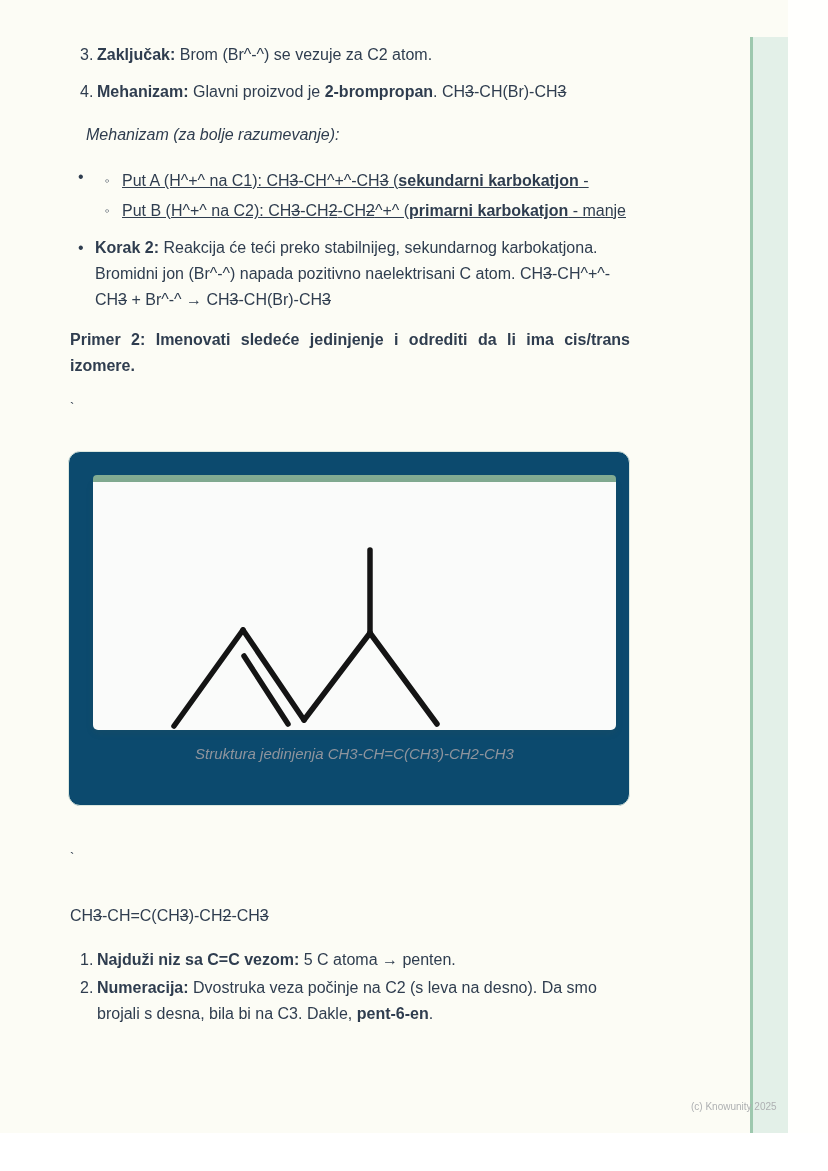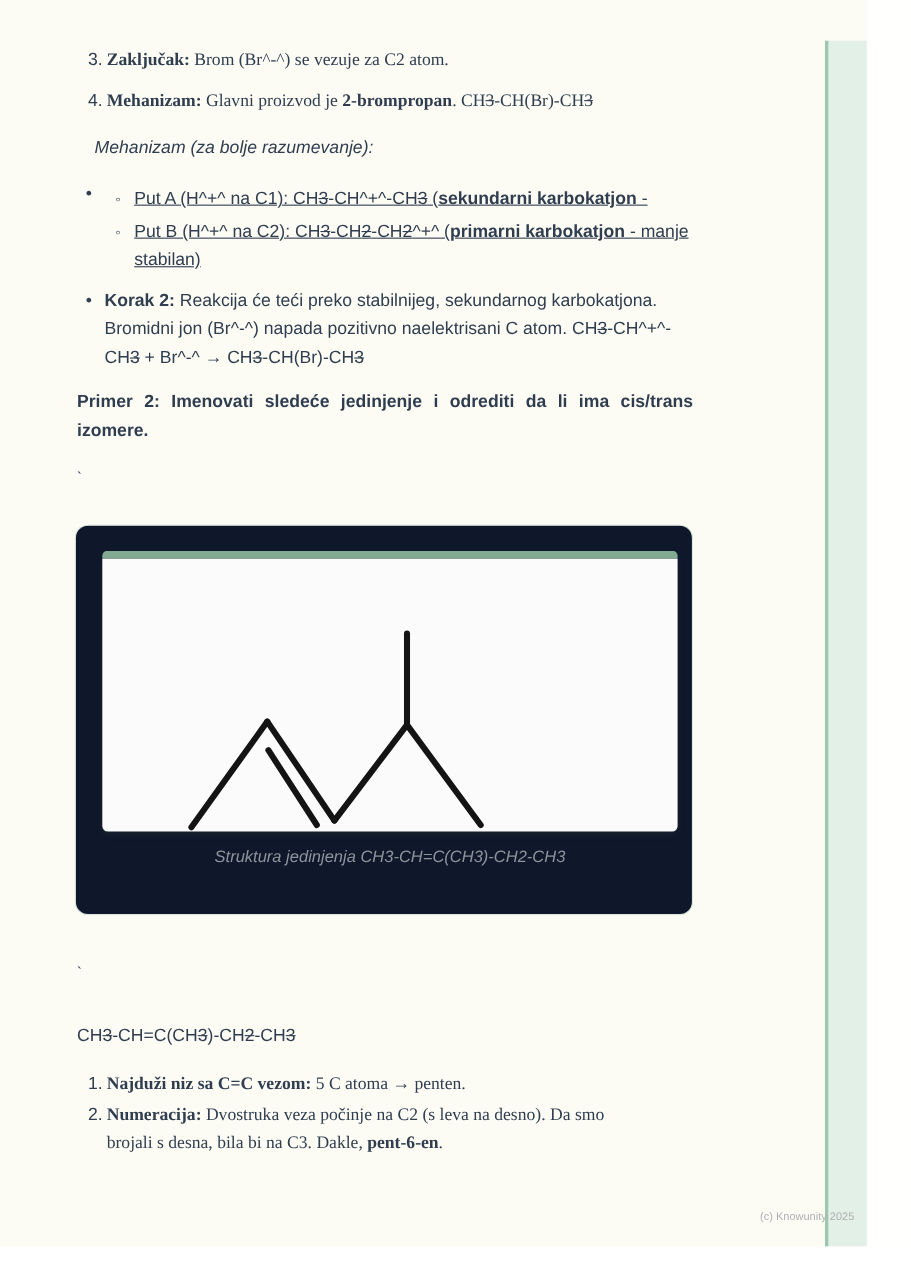--- a/index.html
+++ b/index.html
@@ -11,38 +11,38 @@
   .page{position:absolute;left:0;top:0;width:828px;height:1133px;background:#fcfcf5;}
   .edge-white-col{position:absolute;left:788px;top:0;width:40px;height:1133px;background:#fffffd;}
   .edge-strip{position:absolute;left:750px;top:37px;width:38px;height:1096px;background:#e3f0e8;border-left:3px solid #9dc8ae;box-sizing:border-box;}
   .doc{position:absolute;left:70px;top:42px;width:560px;font-size:16px;line-height:26px;}
   .line{min-height:26px;}
   span.b{font-weight:bold;}
   span.i{font-style:italic;}
   span.x{text-decoration:line-through;text-decoration-thickness:1px;}
   .oli{display:flex;}
   .oli .num{width:27px;padding-left:10px;box-sizing:border-box;flex:none;}
-  .oli .body{flex:1;font-family:Liberation Serif, serif;}
+  .oli .body{flex:1;}
   .mt11{margin-top:11px;}
   .mt16{margin-top:16px;}
   .mt17{margin-top:17px;margin-left:16px;}
   .mt2{margin-top:2px;}
   .ul-item{display:flex;}
   .ul-item > .bullet{width:25px;padding-left:8px;box-sizing:border-box;flex:none;}
   .ul-item > .body{flex:1;}
   .sub-item{display:flex;margin-left:10px;margin-top:4px;}
   .sub-item > .bullet{width:17px;box-sizing:border-box;flex:none;font-size:13px;}
   .sub-item > .body{flex:1;text-decoration:underline;}
   .heading{font-weight:bold;margin-top:14px;width:560px;}
   .heading .l1 .line{text-align:justify;text-align-last:justify;}
   .tick{display:block;margin-top:16px;height:26px;font-size:13px;line-height:26px;}
   .tick2{margin-top:39px;}
   .figure-card{
     margin-top:30px;margin-left:-2px;width:562px;height:355px;box-sizing:border-box;
-    background:#0f172a;border:1px solid #dbe7df;border-radius:12px;
+    background:#0c4a6e;border:1px solid #dbe7df;border-radius:12px;
     padding:23px 0 0 24px;
   }
   .accent-bar{width:523px;height:7px;background:#82ab92;border-radius:4px 4px 0 0;}
   .figure-img{
     width:523px;height:248px;background:#fafbfa;border-radius:0 0 5px 5px;
     box-shadow:0 3px 7px rgba(60,80,70,0.16);
   }
   .figure-caption{
     width:523px;text-align:center;margin-top:14px;
     font-style:italic;color:#8e949d;font-size:15px;line-height:20px;
@@ -87,21 +87,20 @@
         <div class="sub-item">
           <span class="bullet">◦</span>
           <div class="body">
               <div class="line"><span>Put A (H^+^ na C1): CH</span><span class="x">3</span><span>-CH^+^-CH</span><span class="x">3</span><span> (</span><span class="b">sekundarni karbokatjon</span><span> -</span></div>
             </div>
         </div>
         <div class="sub-item">
           <span class="bullet">◦</span>
           <div class="body">
               <div class="line"><span>Put B (H^+^ na C2): CH</span><span class="x">3</span><span>-CH</span><span class="x">2</span><span>-CH</span><span class="x">2</span><span>^+^ (</span><span class="b">primarni karbokatjon</span><span> - manje</span></div>
-              <div class="line"><span>stabilan)</span></div>
             </div>
         </div>
       </div>
     </div>
     <div class="ul-item mt11">
       <span class="bullet">•</span>
       <div class="body">
           <div class="line"><span class="b">Korak 2:</span><span> Reakcija će teći preko stabilnijeg, sekundarnog karbokatjona.</span></div>
           <div class="line"><span>Bromidni jon (Br^-^) napada pozitivno naelektrisani C atom. CH</span><span class="x">3</span><span>-CH^+^-</span></div>
           <div class="line"><span>CH</span><span class="x">3</span><span> + Br^-^ → CH</span><span class="x">3</span><span>-CH(Br)-CH</span><span class="x">3</span></div>

